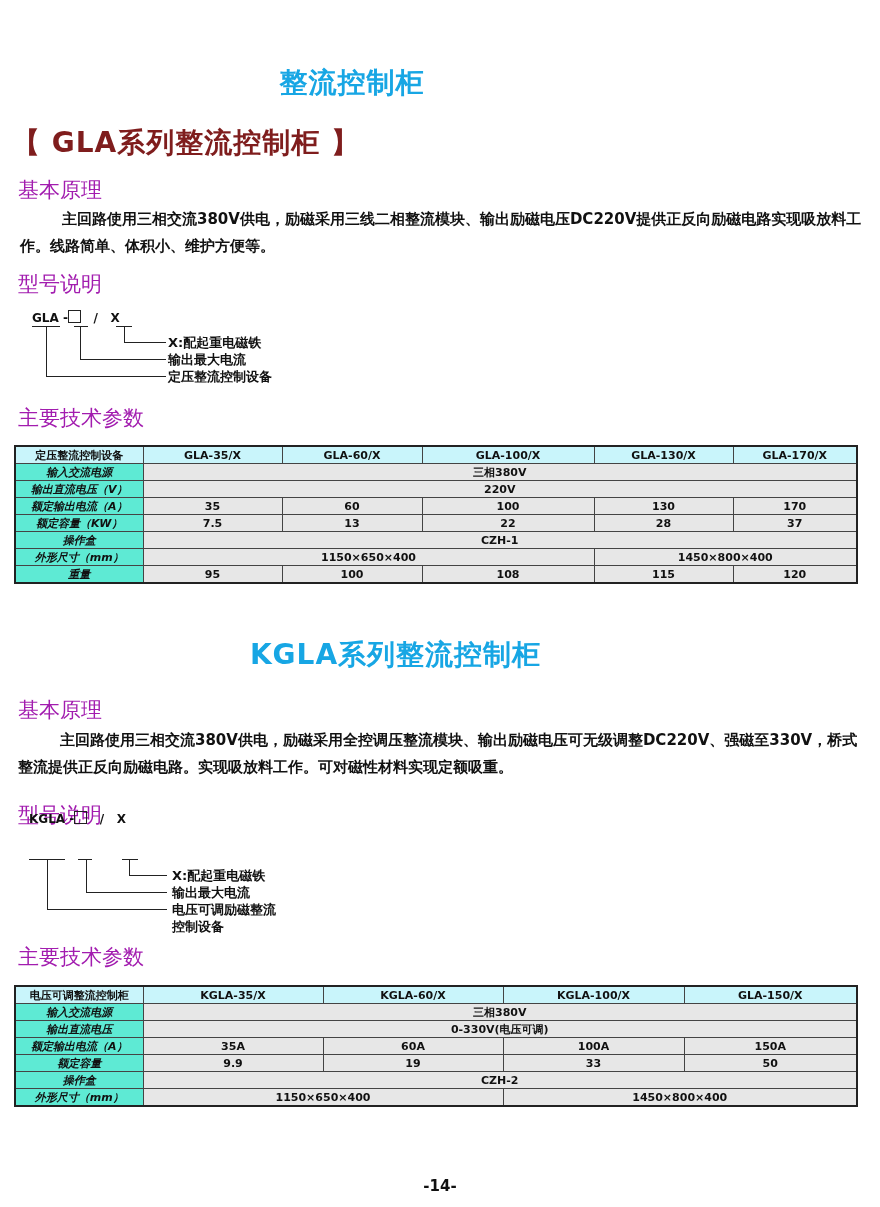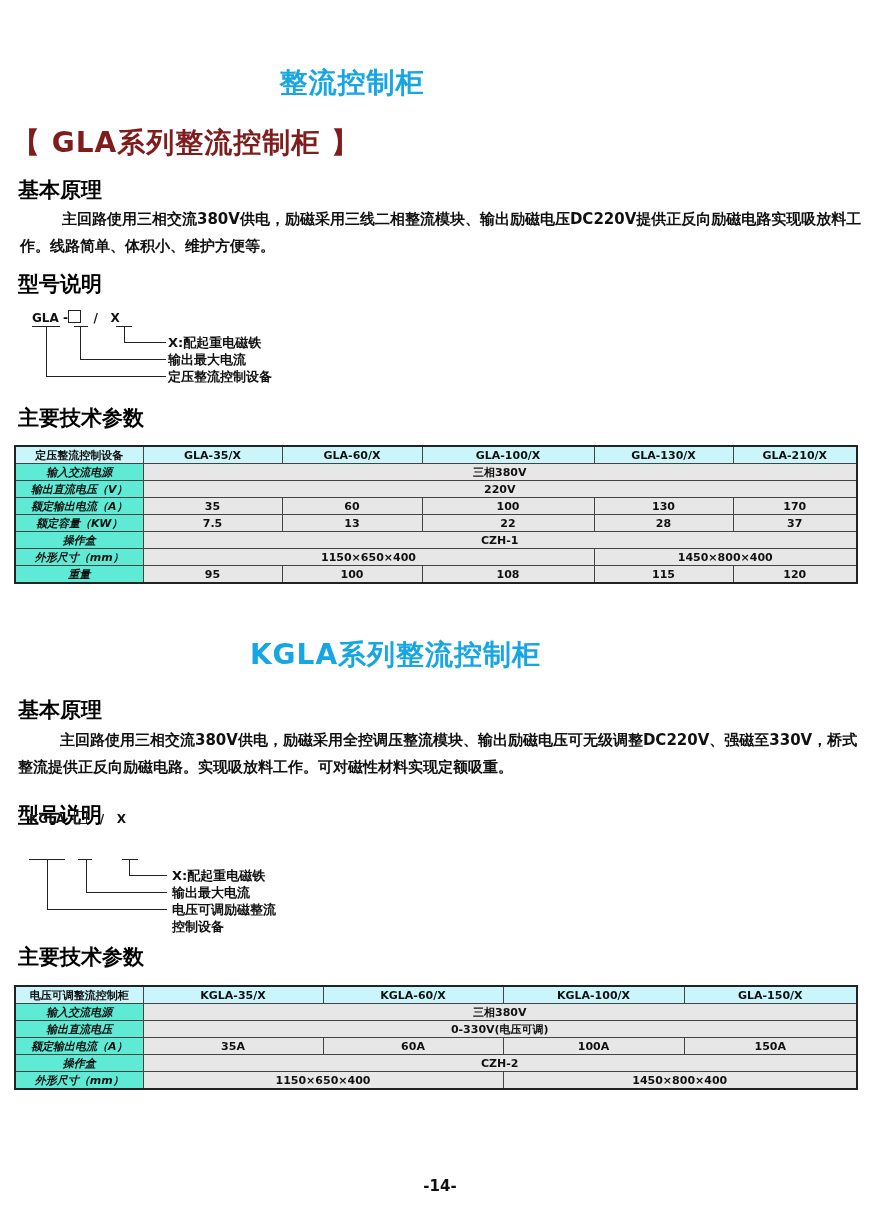--- a/index.html
+++ b/index.html
@@ -2,21 +2,21 @@
 <html><head>
 <meta charset="utf-8">
 <style>
   html, body { margin: 0; padding: 0; background: #ffffff; }
   body { width: 880px; height: 1207px; position: relative; overflow: hidden;
          font-family: "DejaVu Sans", "Liberation Sans", sans-serif; color: #111; }
   .abs { position: absolute; }
   .title-main { left: 0; width: 704px; top: 64px; text-align: center; font-size: 28px; color: #17a6e4; font-weight: bold; letter-spacing: 1px; }
   .title-gla { left: 12px; top: 124px; font-size: 28px; color: #7f1d1d; font-weight: bold; letter-spacing: 1px; }
   .title-kgla { left: 0; width: 791px; top: 636px; text-align: center; font-size: 28px; color: #17a6e4; font-weight: bold; letter-spacing: 1px; }
-  .h2 { left: 18px; font-size: 21px; font-weight: bold; color: #000000; }
+  .h2 { left: 18px; font-size: 21px; font-weight: normal; color: #a21caf; }
   .para { left: 20px; width: 850px; font-size: 15px; font-weight: bold; line-height: 27px; }
   .para .indent { display: inline-block; width: 42px; }
   .model { font-size: 12px; font-weight: bold; }
   .model .box { display: inline-block; width: 11px; height: 11px; border: 1px solid #222; vertical-align: -1px; }
   .legend { font-size: 13px; font-weight: bold; line-height: 17px; }
   .line { position: absolute; background: #222; }
   table.spec { position: absolute; left: 14px; border-collapse: collapse; font-size: 11px; font-weight: bold; table-layout: fixed; }
   table.spec td { border: 1px solid #444; text-align: center; height: 16px; padding: 0; background: #e7e7e7; white-space: nowrap; }
   table.spec tr.head td { background: #c9f5fb; }
   table.spec td.label { background: #5eead4; font-style: italic; }
@@ -66,21 +66,21 @@
       <col style="width:139px">
       <col style="width:124px">
     </colgroup>
   <tbody>
       <tr class="head">
     <td>定压整流控制设备</td>
     <td>GLA-35/X</td>
     <td>GLA-60/X</td>
     <td>GLA-100/X</td>
     <td>GLA-130/X</td>
-    <td>GLA-210/X</td>
+    <td>GLA-170/X</td>
   </tr>
   <tr>
     <td class="label">输入交流电源</td>
     <td colspan="5">三相380V</td>
   </tr>
   <tr>
     <td class="label">输出直流电压（V）</td>
     <td colspan="5">220V</td>
   </tr>
   <tr>
@@ -174,20 +174,27 @@
     <td colspan="4">0-330V(电压可调)</td>
   </tr>
   <tr>
     <td class="label">额定输出电流（A）</td>
     <td>35A</td>
     <td>60A</td>
     <td>100A</td>
     <td>150A</td>
   </tr>
   <tr>
+    <td class="label">额定容量</td>
+    <td>9.9</td>
+    <td>19</td>
+    <td>33</td>
+    <td>50</td>
+  </tr>
+  <tr>
     <td class="label">操作盒</td>
     <td colspan="4">CZH-2</td>
   </tr>
   <tr>
     <td class="label">外形尺寸（mm）</td>
     <td colspan="2">1150×650×400</td>
     <td colspan="2">1450×800×400</td>
   </tr>
 </tbody>
   </table>

